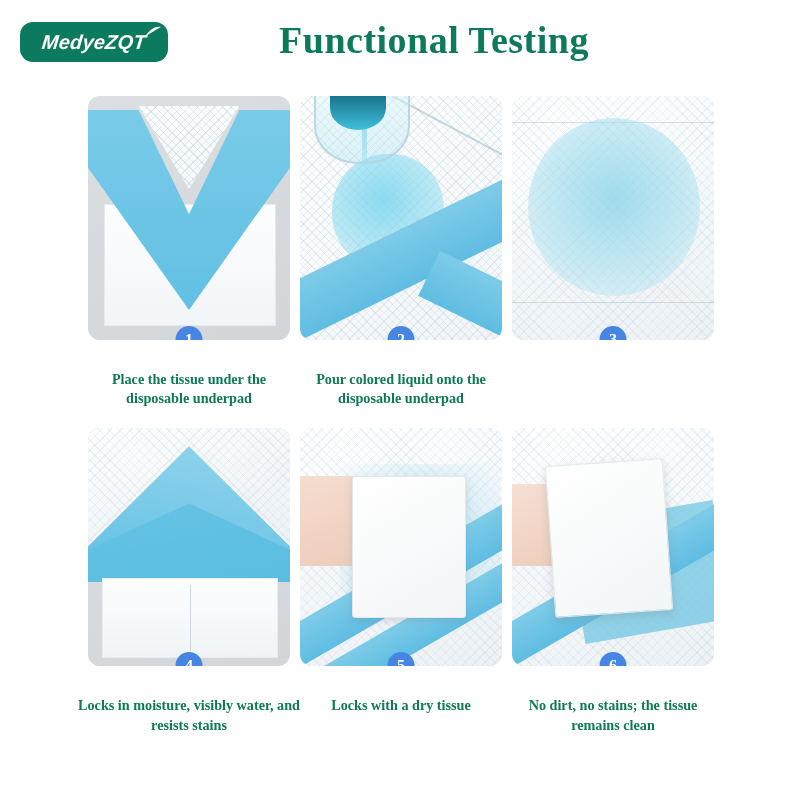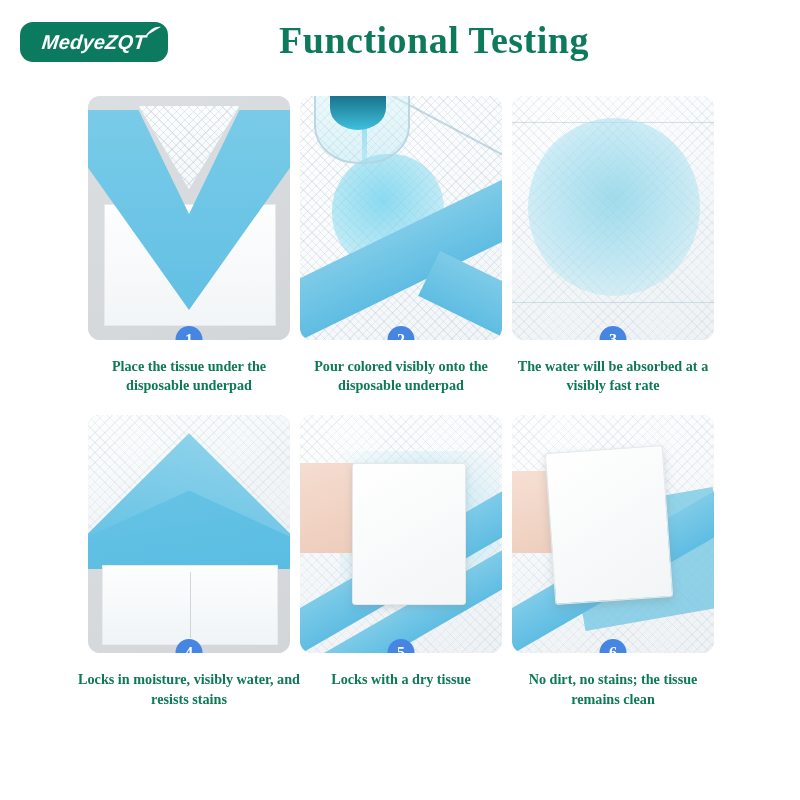--- a/index.html
+++ b/index.html
@@ -205,21 +205,21 @@
     width:27px;height:27px;border-radius:50%;
     background:#4785e2;
     color:#fff;font-family:"Liberation Serif",serif;
     font-size:16px;font-weight:bold;
     display:flex;align-items:center;justify-content:center;
     z-index:5;
   }
 
   
   .caption{
-    margin-top:17px;text-align:center;
+    margin-top:30px;text-align:center;
     color:#0e7a55;
     font-family:"Liberation Serif",serif;
     font-weight:bold;font-size:14.2px;line-height:1.35;
   }
   .caption.wide{width:232px;margin-left:-15px;}
   .caption.narrow{width:202px;}
 </style>
 </head>
 <body>
 
@@ -255,32 +255,31 @@
           <div class="p2-sheet"></div>
           <div class="p2-crease"></div>
           <div class="p2-spot"></div>
           <div class="p2-stream"></div>
           <div class="p2-glass"></div>
           <div class="p2-liquid"></div>
           <div class="p2-band"></div>
           <div class="p2-band2"></div>
           <div class="badge">2</div>
         </div>
-        <div class="caption narrow">Pour colored visibly onto the disposable underpad</div>
+        <div class="caption narrow">Pour colored liquid onto the disposable underpad</div>
       </div>
 
       <div class="cell">
         <div class="photo">
           <div class="paper"></div>
           <div class="p3-line" style="top:26px"></div>
           <div class="p3-line" style="top:206px"></div>
           <div class="p3-spot"></div>
           <div class="badge">3</div>
         </div>
-        <div class="caption narrow">The water will be absorbed at a visibly fast rate</div>
       </div>
 
     </div>
 
     <div class="row row2">
 
       <div class="cell">
         <div class="photo">
           <div class="gray-bg"></div>
           <div class="paper" style="bottom:auto;height:150px;opacity:.95"></div>

